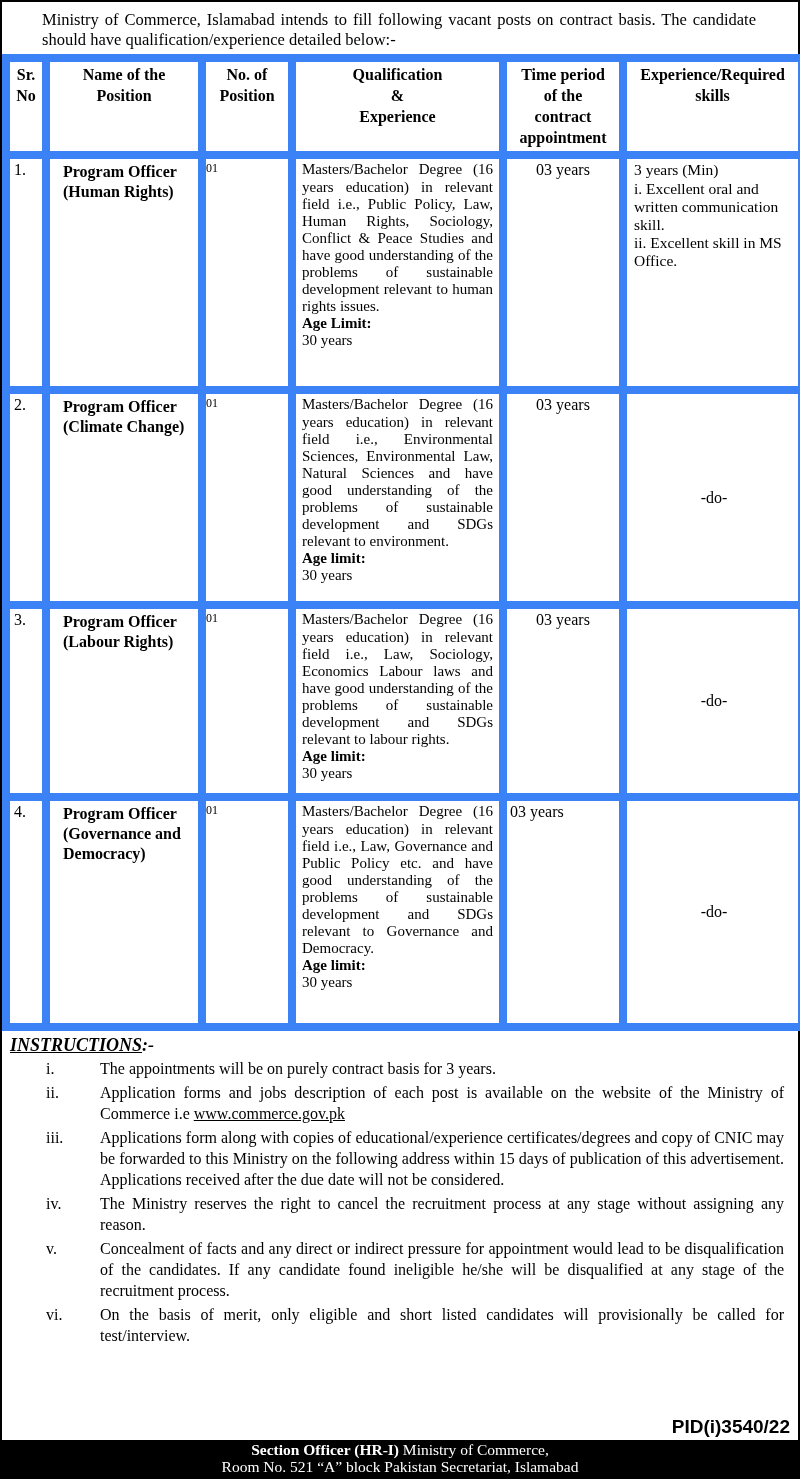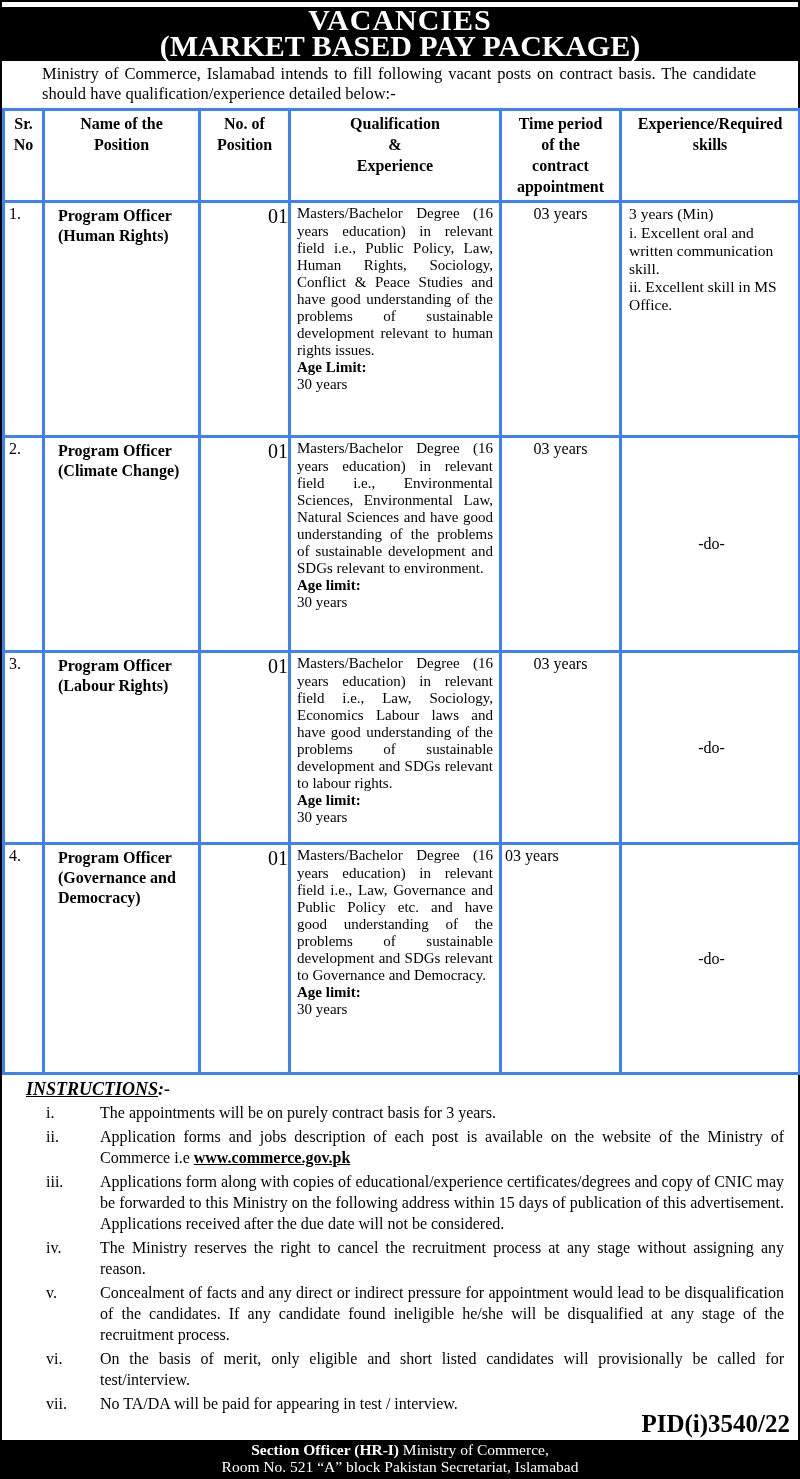--- a/index.html
+++ b/index.html
@@ -40,42 +40,42 @@
     text-align: justify;
     padding: 3px 42px 4px 40px;
   }
   
   table.vacancy {
     width: 100%;
     border-collapse: collapse;
     table-layout: fixed;
   }
   table.vacancy th, table.vacancy td {
-    border: 3px solid #3b82f6;
+    border: 8px solid #3b82f6;
     vertical-align: top;
   }
   table.vacancy th {
     font-size: 16px;
     font-weight: bold;
     text-align: center;
     white-space: pre-line;
     line-height: 1.3;
     padding: 3px 2px;
     height: 73px;
   }
   tr.row-1 { height: 235px; }
   tr.row-2 { height: 215px; }
   tr.row-3 { height: 192px; }
   tr.row-4 { height: 230px; }
   td.sr   { font-size: 16px; padding: 2px 2px 2px 4px; }
   td.name {
     font-weight: bold; font-size: 16px; line-height: 1.25;
     padding: 3px 4px 2px 13px; white-space: pre-line; margin-left: 23px;
   }
-  td.pos  { font-size: 20px; text-align: right; padding-top: 2px; }
+  td.pos  { font-size: 12px; text-align: left; padding-top: 2px; }
   td.qual { font-size: 15px; line-height: 1.14; padding: 2px 6px 2px 6px; margin-left: 20px; }
   td.qual .qual-text { text-align: justify; }
   td.qual .age-label { font-weight: bold; }
   td.time { font-size: 16px; text-align: center; padding-top: 2px; }
   td.time.left { text-align: left; padding-left: 3px; }
   td.exp  { font-size: 15.5px; line-height: 1.17; padding: 2px 4px 2px 7px; white-space: pre-line; border-radius: 21px; }
   td.exp.ditto {
     text-align: center;
     vertical-align: middle;
     white-space: normal;
@@ -88,56 +88,52 @@
     flex: 1;
     padding: 4px 10px 2px 8px;
     font-size: 16px;
   }
   .instr-title {
     font-weight: bold;
     font-style: italic;
     font-size: 18px;
     margin-bottom: 2px;
   }
-  .instr-title .u { text-decoration: underline; margin-left: 16px; }
+  .instr-title .u { text-decoration: underline; }
   .instr-item { display: flex; margin-bottom: 3px; }
   .instr-num  { flex: none; width: 90px; padding-left: 36px; line-height: 21px; }
   .instr-text { flex: 1; line-height: 21px; text-align: justify; padding-right: 4px; }
-  .instr-text .link { text-decoration: underline; font-weight: bold; }
+  .instr-text .link { text-decoration: underline; }
   .pid {
     position: absolute;
     right: 8px;
     bottom: 2px;
-    font-family: Liberation Serif, serif;
-    font-weight: bold;
-    font-size: 25px;
+    font-family: Liberation Sans, sans-serif;
+    font-weight: bold;
+    font-size: 19px;
   }
   
   .footer {
     background: #000;
     color: #fff;
     text-align: center;
     font-size: 15.5px;
     line-height: 17px;
     padding: 1px 0 2px;
   }
   .footer .bold  { font-weight: bold; }
 </style>
 </head>
 <body>
 
 <div class="page">
 
   <div class="header-box">
   </div>
 
-  <div class="banner">
-    <div class="banner-title">VACANCIES</div>
-    <div class="banner-subtitle">(MARKET BASED PAY PACKAGE)</div>
-  </div>
 
   <div class="intro">Ministry of Commerce, Islamabad intends to fill following vacant posts on contract basis. The candidate should have qualification/experience detailed below:-</div>
 
   <table class="vacancy">
     <colgroup>
       <col style="width:40px">
         <col style="width:156px">
         <col style="width:90px">
       <col style="width:211px">
         <col style="width:120px">
@@ -244,24 +240,20 @@
       <div class="instr-text">The Ministry reserves the right to cancel the recruitment process at any stage without assigning any reason.</div>
     </div>
     <div class="instr-item">
       <div class="instr-num">v.</div>
       <div class="instr-text">Concealment of facts and any direct or indirect pressure for appointment would lead to be disqualification of the candidates. If any candidate found ineligible he/she will be disqualified at any stage of the recruitment process.</div>
     </div>
     <div class="instr-item">
       <div class="instr-num">vi.</div>
       <div class="instr-text">On the basis of merit, only eligible and short listed candidates will provisionally be called for test/interview.</div>
     </div>
-    <div class="instr-item">
-      <div class="instr-num">vii.</div>
-      <div class="instr-text">No TA/DA will be paid for appearing in test / interview.</div>
-    </div>
     <div class="pid">PID(i)3540/22</div>
   </div>
 
   <div class="footer">
     <div>
       <span class="bold">Section Officer (HR-I)</span><span> Ministry of Commerce,</span>
     </div>
     <div>Room No. 521 “A” block Pakistan Secretariat, Islamabad</div>
 
   </div>

